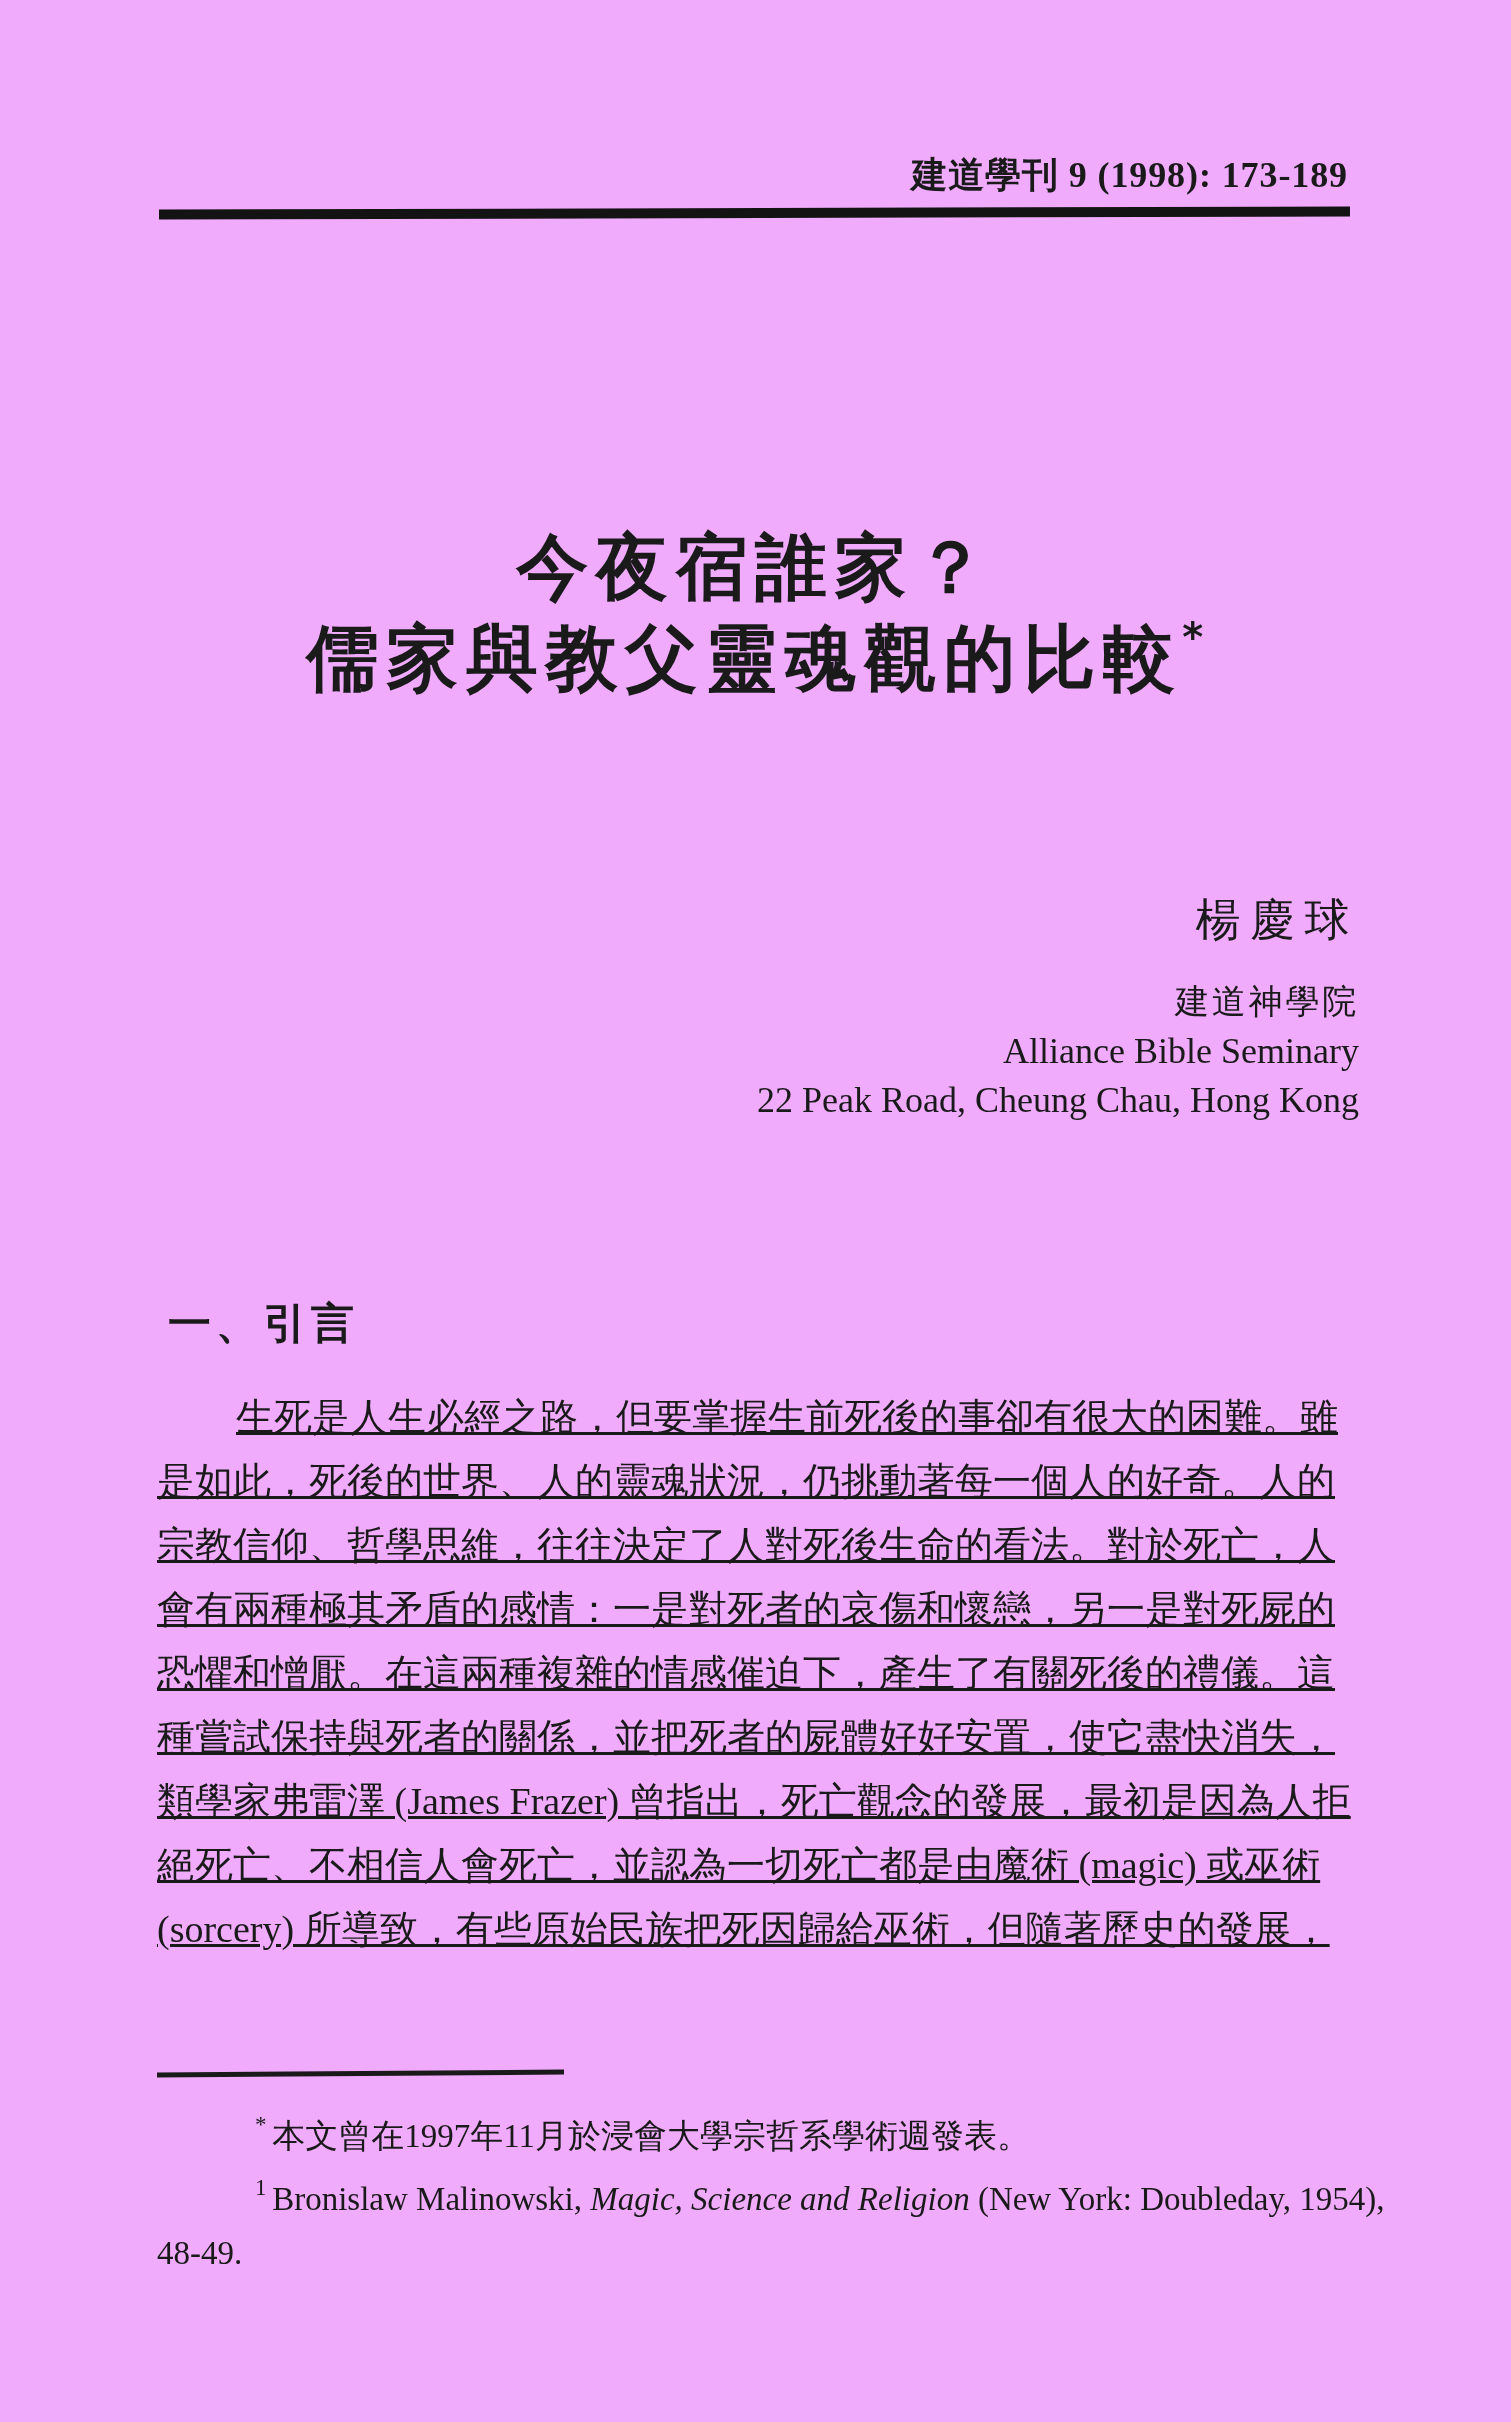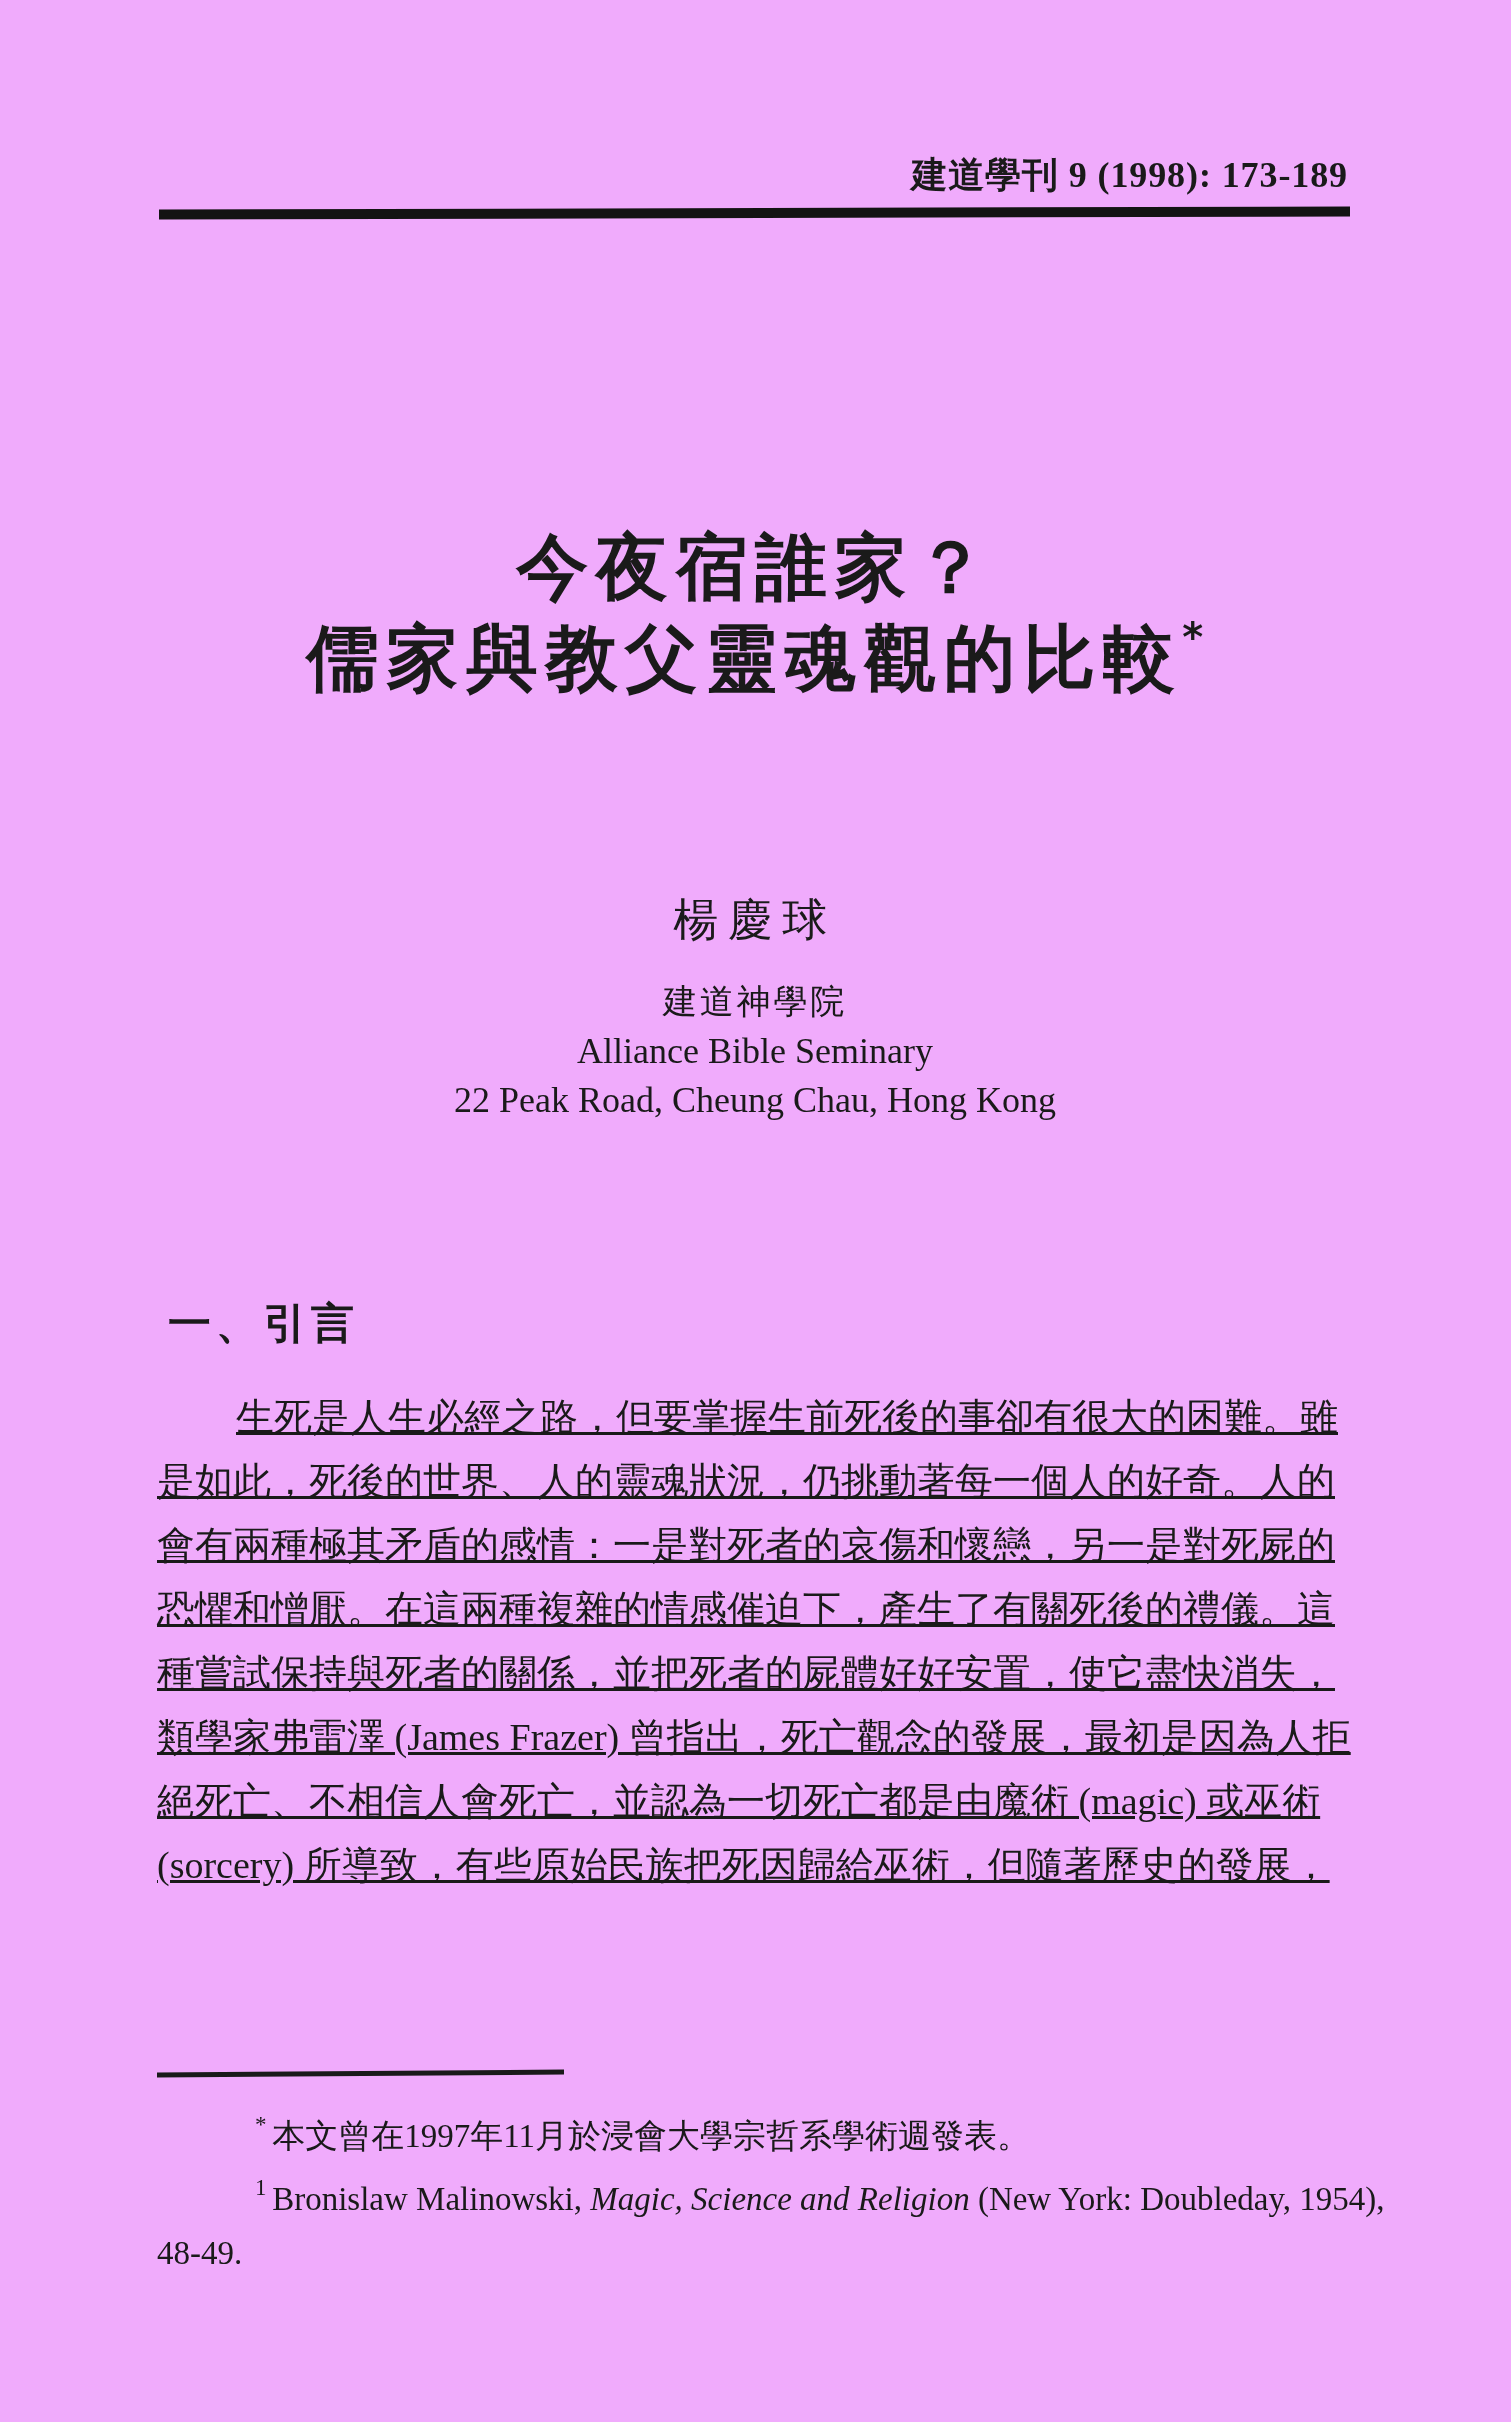--- a/index.html
+++ b/index.html
@@ -59,21 +59,21 @@
     letter-spacing: 0;
     vertical-align: 32px;
     line-height: 0;
   }
 
   
   .center-line {
     position: absolute;
     left: 151px;
     width: 1208px;
-    text-align: center;
+    text-align: right;
     white-space: nowrap;
   }
   .author {
     top: 890px;
     font-size: 45px;
     letter-spacing: 9.5px;
     font-family: "Liberation Serif", "DejaVu Serif", serif;
   }
   .aff-cn {
     top: 979px;
@@ -178,20 +178,21 @@
 
   <div class="center-line aff-en">Alliance Bible Seminary</div>
 
   <div class="center-line aff-addr">22 Peak Road, Cheung Chau, Hong Kong</div>
 
   <div class="section-heading">一、引言</div>
 
   <div class="body-text">
     <div class="body-line indent">生死是人生必經之路，但要掌握生前死後的事卻有很大的困難。雖</div>
     <div class="body-line">是如此，死後的世界、人的靈魂狀況，仍挑動著每一個人的好奇。人的</div>
+    <div class="body-line">宗教信仰、哲學思維，往往決定了人對死後生命的看法。對於死亡，人</div>
     <div class="body-line">會有兩種極其矛盾的感情：一是對死者的哀傷和懷戀，另一是對死屍的</div>
     <div class="body-line">恐懼和憎厭。在這兩種複雜的情感催迫下，產生了有關死後的禮儀。這</div>
     <div class="body-line">種嘗試保持與死者的關係，並把死者的屍體好好安置，使它盡快消失，</div>
     <div class="body-line">類學家弗雷澤 (James Frazer) 曾指出，死亡觀念的發展，最初是因為人拒</div>
     <div class="body-line">絕死亡、不相信人會死亡，並認為一切死亡都是由魔術 (magic) 或巫術</div>
     <div class="body-line">(sorcery) 所導致，有些原始民族把死因歸給巫術，但隨著歷史的發展，</div>
   </div>
 
   <div class="footnote-rule"></div>
 

